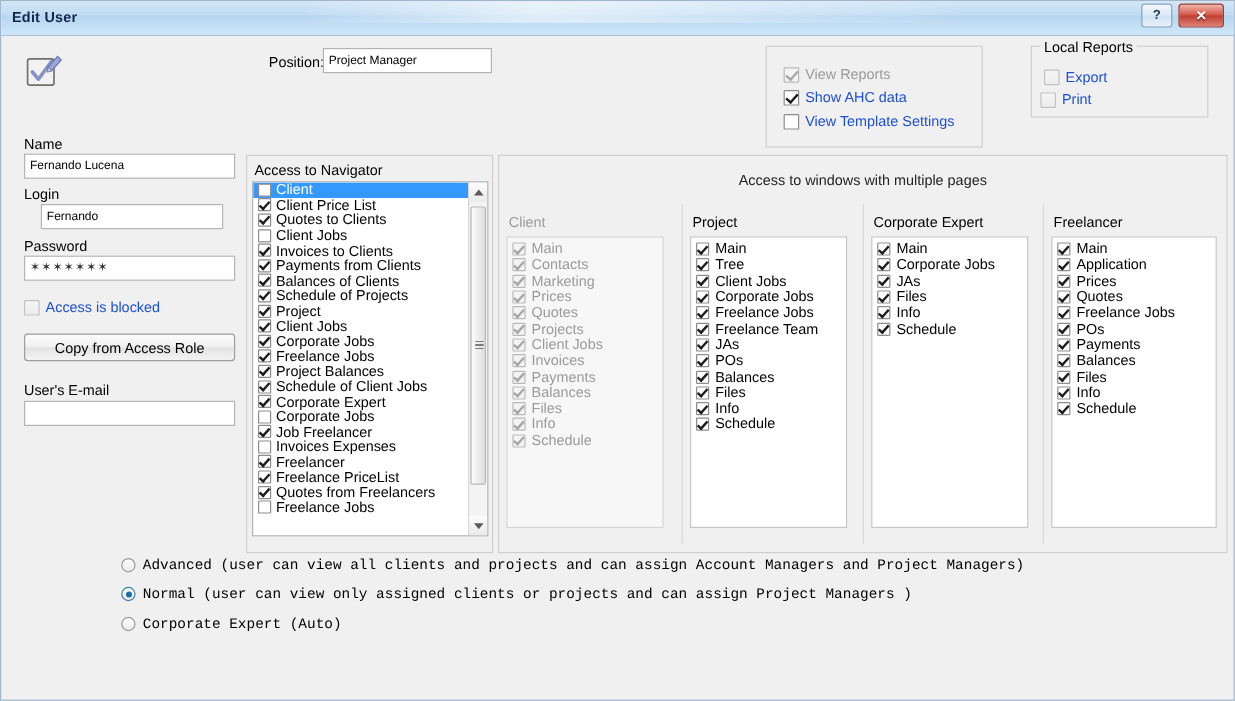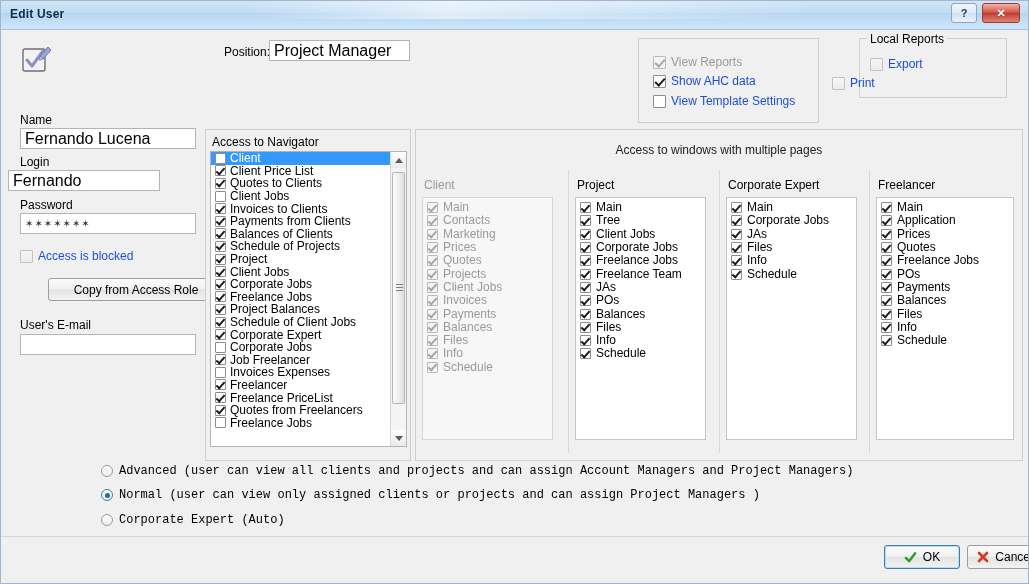--- a/index.html
+++ b/index.html
@@ -51,21 +51,21 @@
     border: 1px solid #9c3a2e;
     color: #ffffff;
     text-shadow: 0 1px 0 rgba(0,0,0,.35);
   }
   
   .lbl { position: absolute; font-size: 12px; color: #000; white-space: nowrap; }
   .tfield {
     position: absolute; box-sizing: border-box;
     background: #fff; border: 1px solid #b4b4b4;
     font-family: "Liberation Sans", sans-serif;
-    font-size: 16px; color: #000;
+    font-size: 10px; color: #000;
     padding: 2px 4px; line-height: 16px;
     overflow: hidden; white-space: nowrap;
   }
   .group {
     position: absolute; box-sizing: border-box;
     border: 1px solid #cfcfcf; background: #f0f0f0;
   }
   .grp-legend {
     position: absolute; font-size: 12px; color: #000;
     background: #f0f0f0; padding: 0 3px; white-space: nowrap;
@@ -104,21 +104,20 @@
   }
   .rd-lab { font-size: 12px; color: #000; font-family: Liberation Mono, monospace; }
   
   .pbtn {
     position: absolute; box-sizing: border-box;
     background: linear-gradient(to bottom,#fbfbfb 0%,#f1f1f1 46%,#e3e3e3 52%,#f3f3f3 100%);
     border: 1px solid #9d9d9d; border-radius: 3px;
     font-family: "Liberation Sans", sans-serif; font-size: 12px; color: #000;
     display: flex; align-items: center; justify-content: center;
     gap: 6px;
-    margin-left: 28px;
   }
   .pbtn.focus { border-color: #3c7fb1; box-shadow: inset 0 0 0 1px #bcd9ee; }
   
   #nav-list {
     position: absolute; left: 209px; top: 150px; width: 197px; height: 296px;
     box-sizing: border-box; background: #fff; border: 1px solid #b4b4b4;
     overflow: hidden;
   }
   .li {
     position: relative; height: 12.6px; display: flex; align-items: center;
@@ -210,21 +209,21 @@
     </svg>
   </div>
 
   <div class="lbl" style="left:223px; top:44px;">Position:</div>
   <div class="tfield" style="left:268px; top:39px; width:141px; height:21px;">Project Manager</div>
 
   <div class="lbl" style="left:19px; top:112px;">Name</div>
   <div class="tfield" style="left:19px; top:127px; width:176px; height:21px;">Fernando Lucena</div>
 
   <div class="lbl" style="left:19px; top:154px;">Login</div>
-  <div class="tfield" style="left:7px; top:169px; width:152px; height:21px;">Fernando</div>
+  <div class="tfield" style="left:33px; top:169px; width:152px; height:21px;">Fernando</div>
 
   <div class="lbl" style="left:19px; top:197px;">Password</div>
   <div class="tfield" style="left:19px; top:212px; width:176px; height:21px; font-size:10px; letter-spacing:1px; color:#333;">✶✶✶✶✶✶✶</div>
 
   <div class="cbrow" style="left:19px; top:248px;">
     <span class="cbox dis2"></span>
     <span class="cb-lab">Access is blocked</span>
   </div>
 
   <div class="pbtn" style="left:19px; top:277px; width:176px; height:23px;">Copy from Access Role</div>
@@ -246,21 +245,21 @@
       <span class="cb-lab">View Template Settings</span>
     </div>
   </div>
 
   <div class="group" style="left:858px; top:37px; width:148px; height:60px;"></div>
   <div class="grp-legend" style="left:866px; top:31px;">Local Reports</div>
   <div class="cbrow" style="left:869px; top:56px;">
     <span class="cbox dis2"></span>
     <span class="cb-lab">Export</span>
   </div>
-  <div class="cbrow" style="left:831px; top:75px;">
+  <div class="cbrow" style="left:866px; top:75px;">
     <span class="cbox dis2"></span>
     <span class="cb-lab">Print</span>
   </div>
 
   <div class="group" style="left:204px; top:128px; width:206px; height:332px;"></div>
   <div class="lbl" style="left:211px; top:134px;">Access to Navigator</div>
 
   <div id="nav-list">
     <div id="nav-items">
         <div class="li sel">
@@ -565,28 +564,14 @@
     <div class="rdrow" style="left:100px; top:487px;">
       <span class="rd on"></span>
       <span class="rd-lab">Normal (user can view only assigned clients or projects and can assign Project Managers )</span>
     </div>
     <div class="rdrow" style="left:100px; top:512px;">
       <span class="rd"></span>
       <span class="rd-lab">Corporate Expert (Auto)</span>
     </div>
   </div>
 
-  <div id="footer">
-    <div class="pbtn focus" style="left:855px; top:8px; width:76px; height:24px;">
-      <svg class="ic-check" viewBox="0 0 14 14">
-        <path d="M2 7.5 L5.5 11 L12 2.5" fill="none" stroke="#2e9b2e" stroke-width="2.6" stroke-linecap="round" stroke-linejoin="round"></path>
-      </svg>
-      <span>OK</span>
-    </div>
-    <div class="pbtn" style="left:938px; top:8px; width:76px; height:24px;">
-      <svg class="ic-x" viewBox="0 0 12 12">
-        <path d="M2 2 L10 10 M10 2 L2 10" fill="none" stroke="#d33b22" stroke-width="2.6" stroke-linecap="round"></path>
-      </svg>
-      <span>Cancel</span>
-    </div>
-  </div>
 
 </div>
 
 </body></html>

